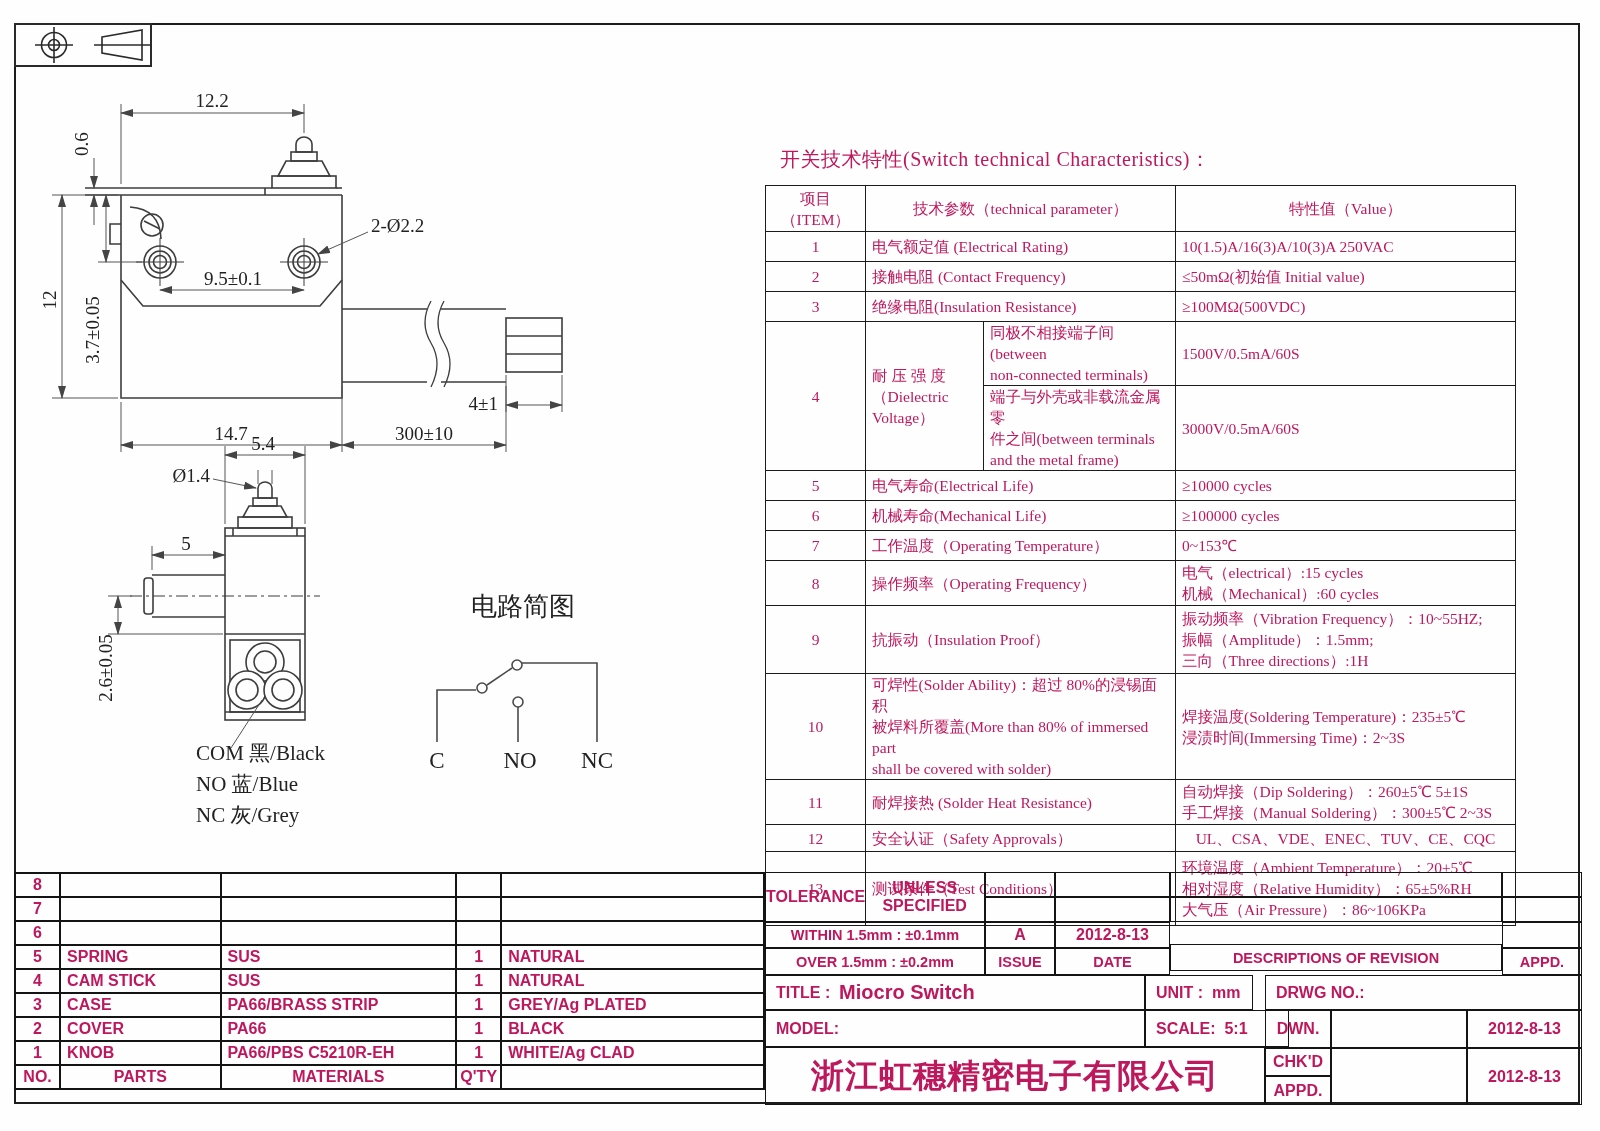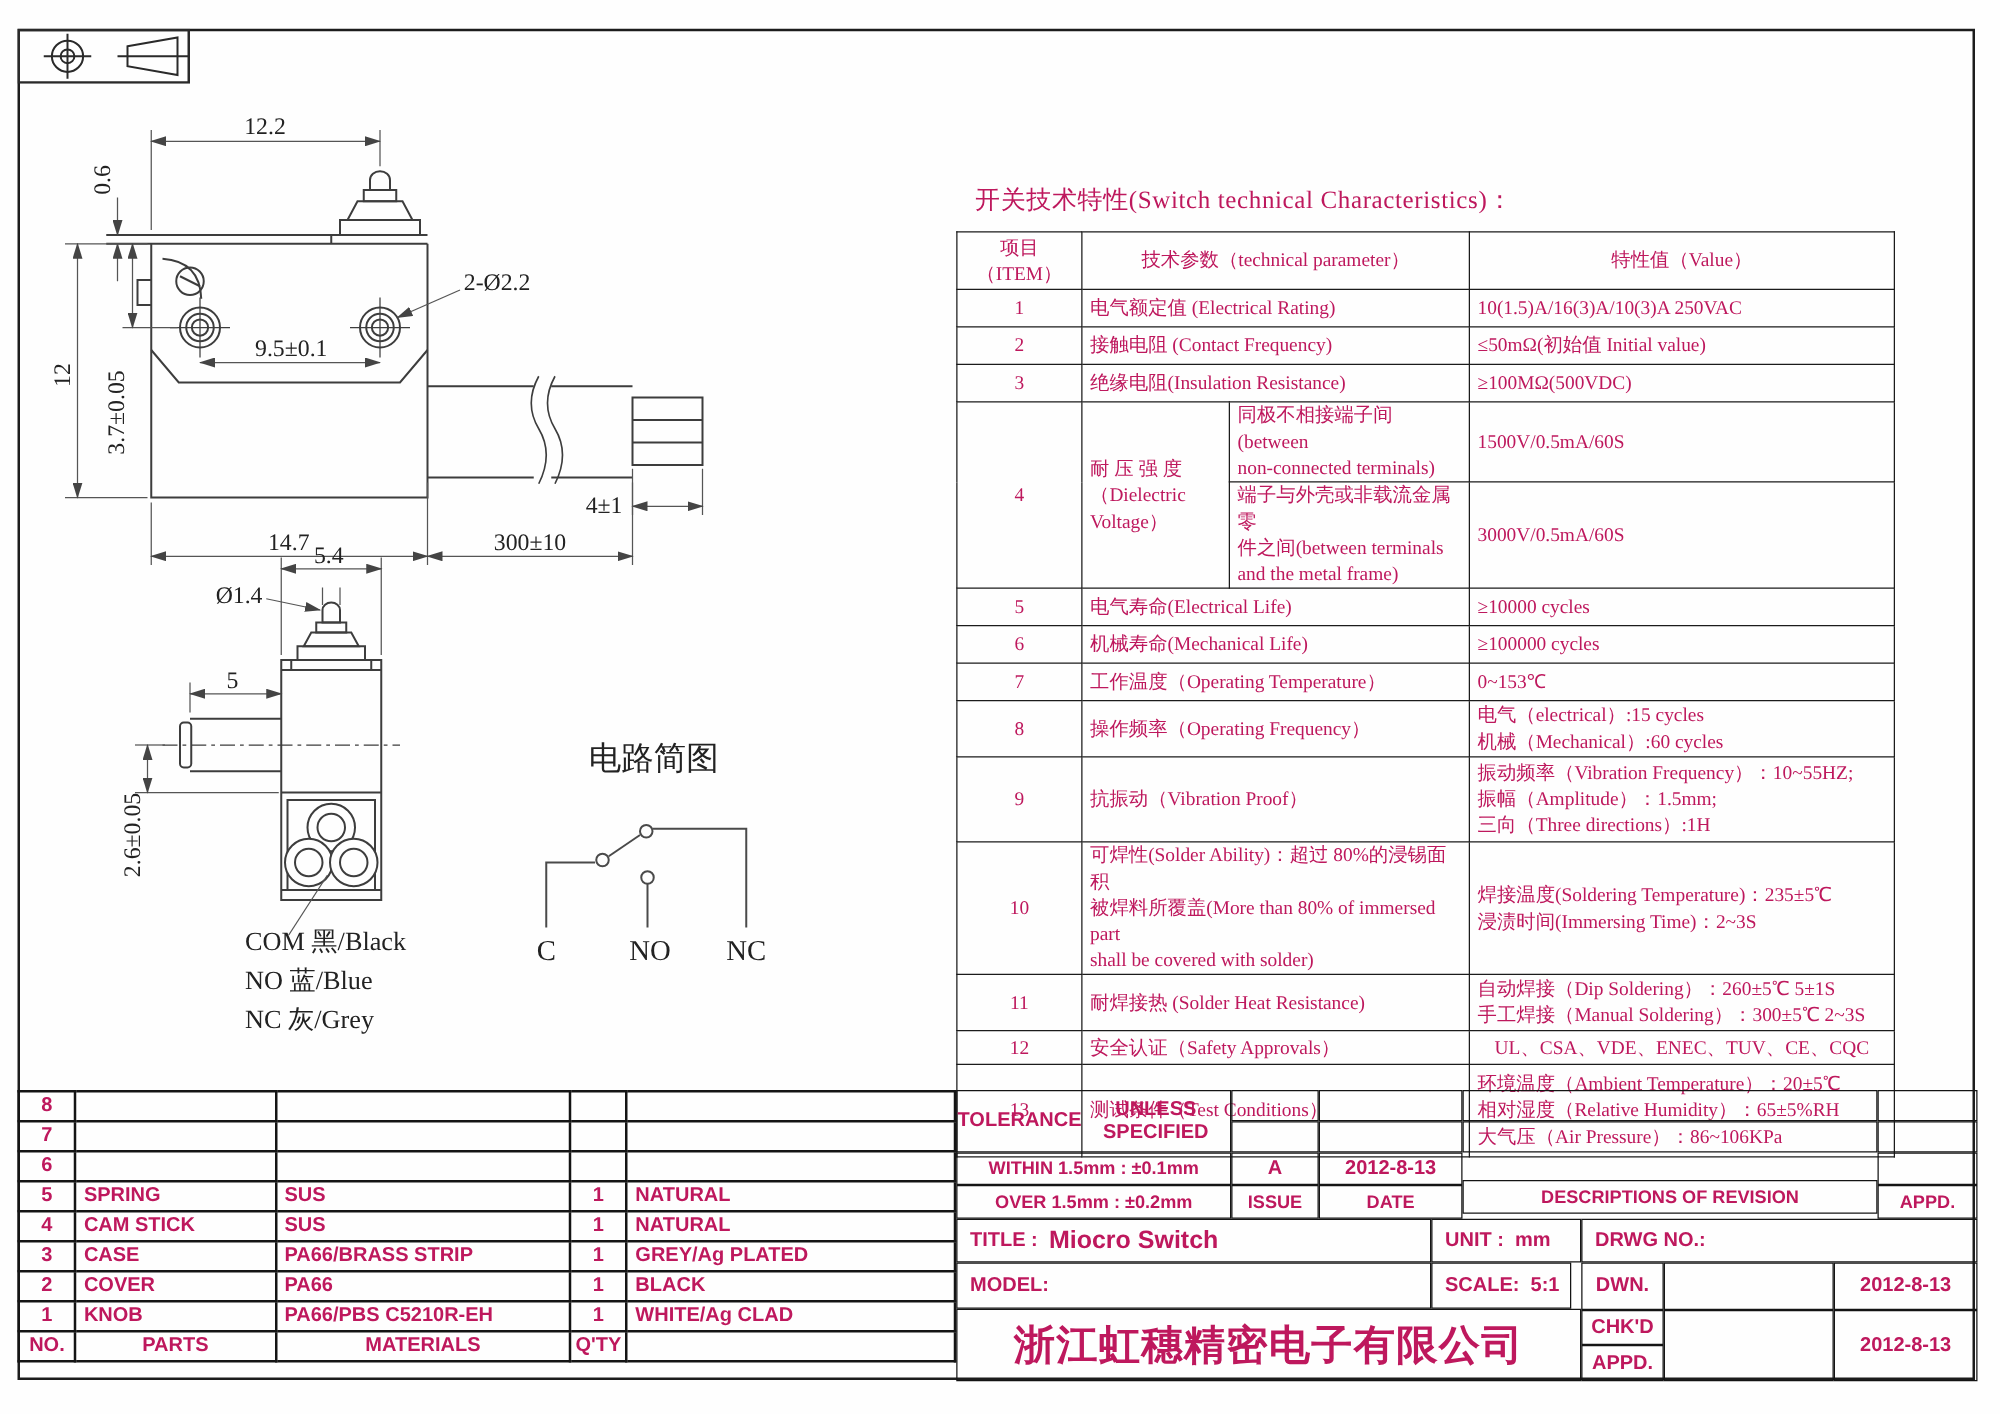--- a/index.html
+++ b/index.html
@@ -281,21 +281,21 @@
     <tr class="h45">
       <td class="c">8</td>
       <td class="l" colspan="2">操作频率（Operating Frequency）</td>
       <td class="l">
         <div>电气（electrical）:15 cycles</div>
         <div>机械（Mechanical）:60 cycles</div>
       </td>
     </tr>
     <tr class="h68">
       <td class="c">9</td>
-      <td class="l" colspan="2">抗振动（Vibration Proof）</td>
+      <td class="l" colspan="2">抗振动（Insulation Proof）</td>
       <td class="l">
         <div>振动频率（Vibration Frequency）：10~55HZ;</div>
         <div>振幅（Amplitude）：1.5mm;</div>
         <div>三向（Three directions）:1H</div>
       </td>
     </tr>
     <tr class="h66">
       <td class="c">10</td>
       <td class="l" colspan="2">
         <div>可焊性(Solder Ability)：超过 80%的浸锡面积</div>
@@ -429,27 +429,27 @@
     <div class="tbc" style="left:737px;top:50px;width:80px;height:26px"></div>
     <div class="tbc small" style="left:220px;top:76px;width:70px;height:27px">ISSUE</div>
     <div class="tbc small" style="left:290px;top:76px;width:115px;height:27px">DATE</div>
     <div class="tbc small" style="left:405px;top:72px;width:332px;height:27px">DESCRIPTIONS OF REVISION</div>
     <div class="tbc small" style="left:737px;top:76px;width:80px;height:27px">APPD.</div>
 
     <div class="tbc left" style="left:0;top:103px;width:380px;height:35px">
       <span class="mid">TITLE :</span>&nbsp;&nbsp;
       <span id="title-main">Miocro Switch</span>
     </div>
-    <div class="tbc left mid" style="left:380px;top:103px;width:120px;height:35px">
+    <div class="tbc left mid" style="left:380px;top:103px;width:108px;height:35px">
       <span>UNIT :</span>&nbsp;&nbsp;<span>mm</span>
     </div>
     <div class="tbc left mid" style="left:500px;top:103px;width:317px;height:35px">DRWG NO.:</div>
 
     <div class="tbc left mid" style="left:0;top:138px;width:380px;height:37px">MODEL:</div>
-    <div class="tbc left mid" style="left:380px;top:138px;width:112px;height:37px">
+    <div class="tbc left mid" style="left:380px;top:138px;width:144px;height:37px">
       <span>SCALE:</span>&nbsp;&nbsp;<span>5:1</span>
     </div>
 
     <div class="tbc" style="left:0;top:175px;width:500px;height:58px">
         <span id="company">浙江虹穗精密电子有限公司</span>
       </div>
 
     <div class="tbc mid" style="left:500px;top:138px;width:66px;height:38px">DWN.</div>
     <div class="tbc" style="left:566px;top:138px;width:136px;height:38px"></div>
     <div class="tbc mid" style="left:702px;top:138px;width:115px;height:38px">2012-8-13</div>

